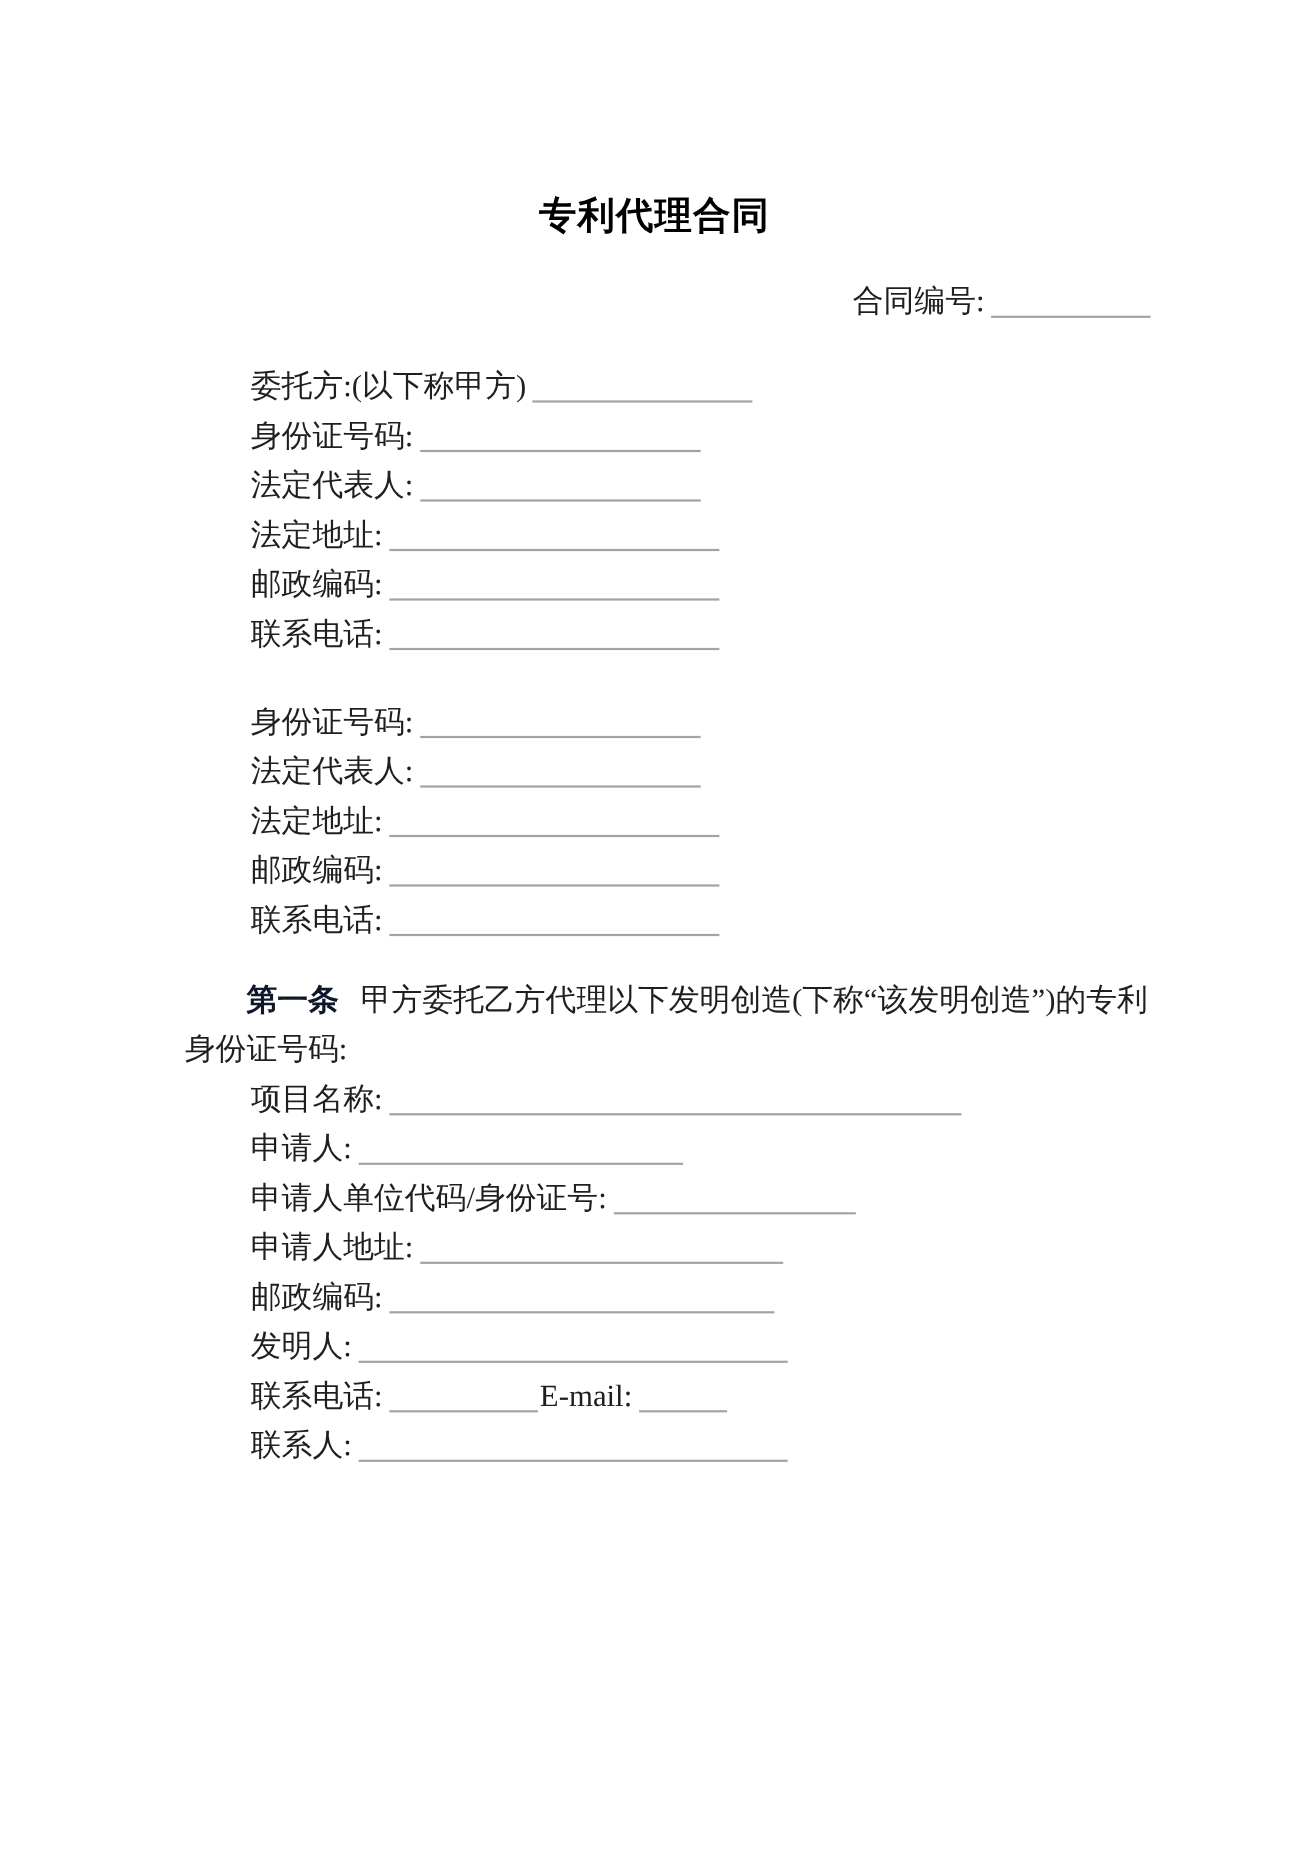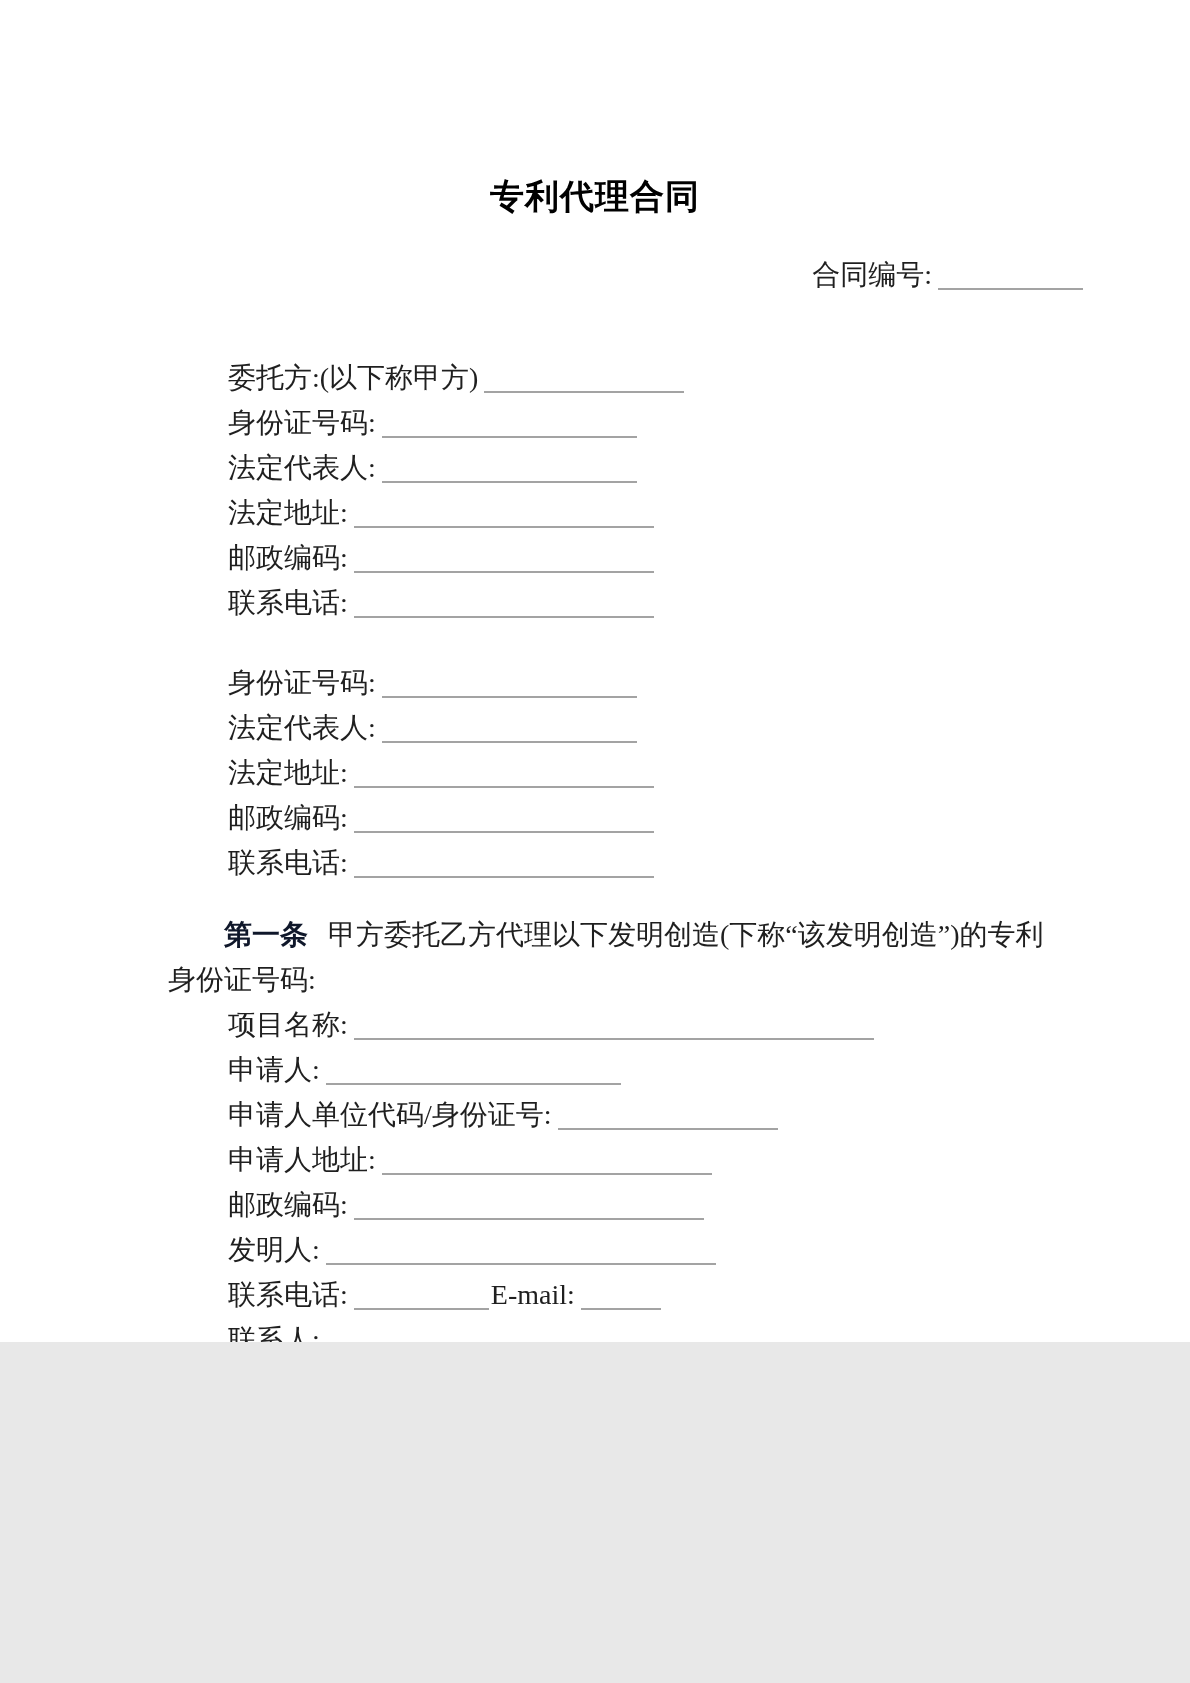--- a/index.html
+++ b/index.html
@@ -1,50 +1,50 @@
 <!DOCTYPE html>
 <html><head>
 <meta charset="utf-8">
 <style>
   html,body{margin:0;padding:0;background:#e8e8e8;}
   .page{
     position:relative;
     width:1190px;
-    height:1342px;
+    height:1683px;
     margin:0 auto;
     background:#ffffff;
     color:#1f1f1f;
     font-family:"Liberation Serif","DejaVu Serif",serif;
     font-size:28px;
     overflow:hidden;
     box-sizing:border-box;
     padding-top:170px;
   }
   .doc-title{
     margin:0;
     text-align:center;
     font-family:"DejaVu Sans","Liberation Sans",sans-serif;
     font-weight:700;
     font-size:34px;
     line-height:52px;
     letter-spacing:1px;
     color:#000;
   }
   .content{
-    padding:0 77px 0 168px;
+    padding:0 114px 0 168px;
   }
   .contract-no{
     margin-top:30px;
     text-align:right;
     padding-right:30px;
     line-height:45px;
     white-space:nowrap;
   }
   .block{margin:0;}
-  .block-a{margin-top:58px;}
+  .block-a{margin-top:32px;}
   .block-b{margin-top:35px;}
   .row{
     line-height:45px;
     margin-left:60px;
     white-space:nowrap;
   }
   .blank{
     display:inline-block;
     border-bottom:2px solid #a3a3a3;
     height:30px;

